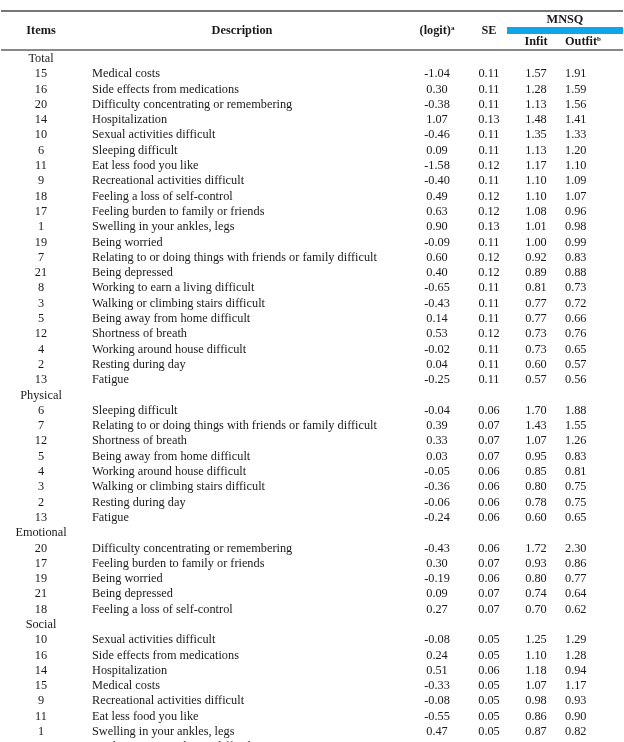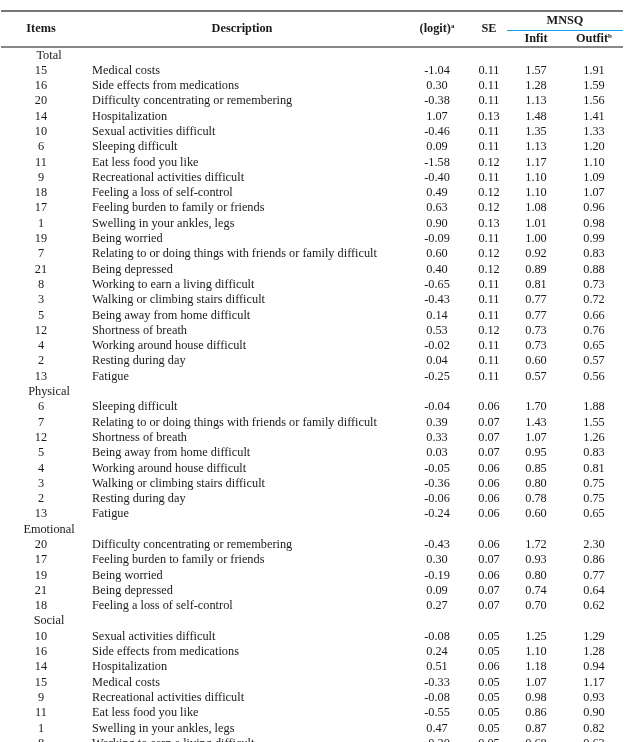--- a/index.html
+++ b/index.html
@@ -2,31 +2,31 @@
 <html><head>
   <meta charset="utf-8">
   <style>
     html, body { margin: 0; padding: 0; background: #ffffff; }
     body { width: 624px; height: 742px; overflow: hidden; font-family: "Liberation Serif", serif; color: #1a1a1a; }
     .table-wrap { position: absolute; left: 0; top: 10px; width: 624px; }
     table { border-collapse: collapse; width: 622px; margin-left: 1px; font-size: 12.3px; }
     thead th { font-weight: bold; font-size: 12.3px; padding: 0; }
     .top-rule { border-top: 2px solid #777; }
     .bottom-rule { border-bottom: 2px solid #888; }
-    .mnsq-rule { border-bottom: 1px solid #0ea5e9; }
+    .mnsq-rule { border-bottom: 7px solid #0ea5e9; }
     th.items, td.items { width: 80px; text-align: center; }
     th.desc { text-align: center; margin-top: 23px; }
     td.desc { text-align: left; padding-left: 11px; }
     th.logit, td.logit { width: 68px; text-align: center; }
     th.se, td.se { width: 36px; text-align: center; margin-top: 12px; }
     th.infit, td.infit { width: 58px; text-align: center; font-family: Liberation Serif, serif; }
-    th.outfit, td.outfit { width: 58px; text-align: center; }
+    th.outfit, td.outfit { width: 58px; text-align: left; }
     sup { font-size: 7px; vertical-align: 4px; }
     tbody td { padding: 0; height: 15.3px; line-height: 15.3px; white-space: nowrap; }
-    tr.group td.group-label { text-align: left; padding-left: 8px; margin-left: 35px; }
+    tr.group td.group-label { text-align: left; padding-left: 0; margin-left: 35px; }
     .group-label-inner { display: inline-block; width: 80px; text-align: center; }
     .h1 { height: 19px; }
     .h2 { height: 16px; }
     .last-row td { border-bottom: 2px solid #888; }
   </style>
 </head>
 <body>
 
 <div class="table-wrap">
   <table>

